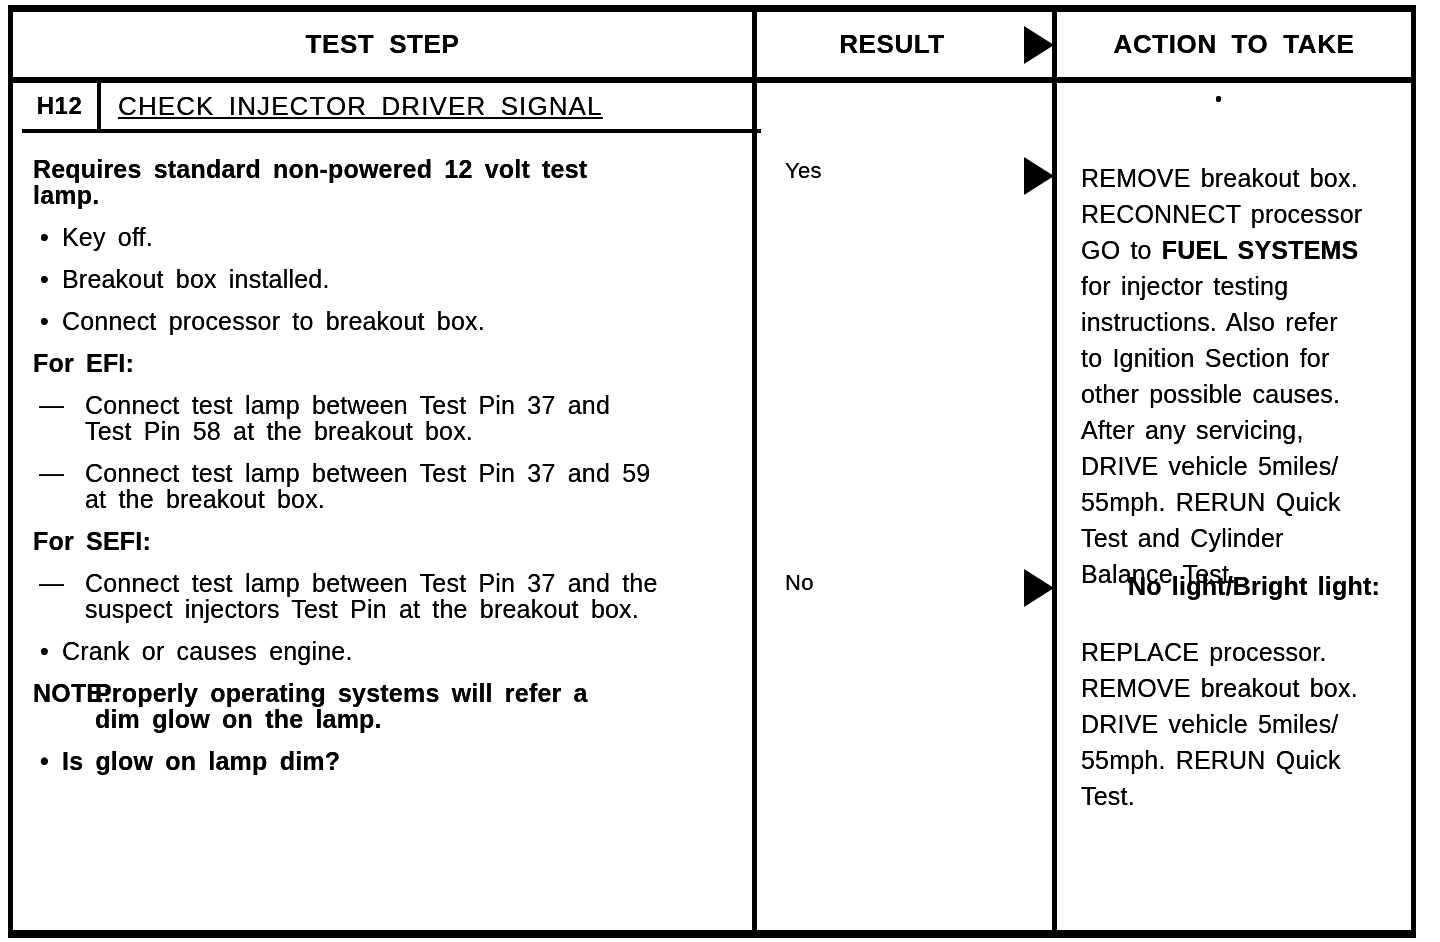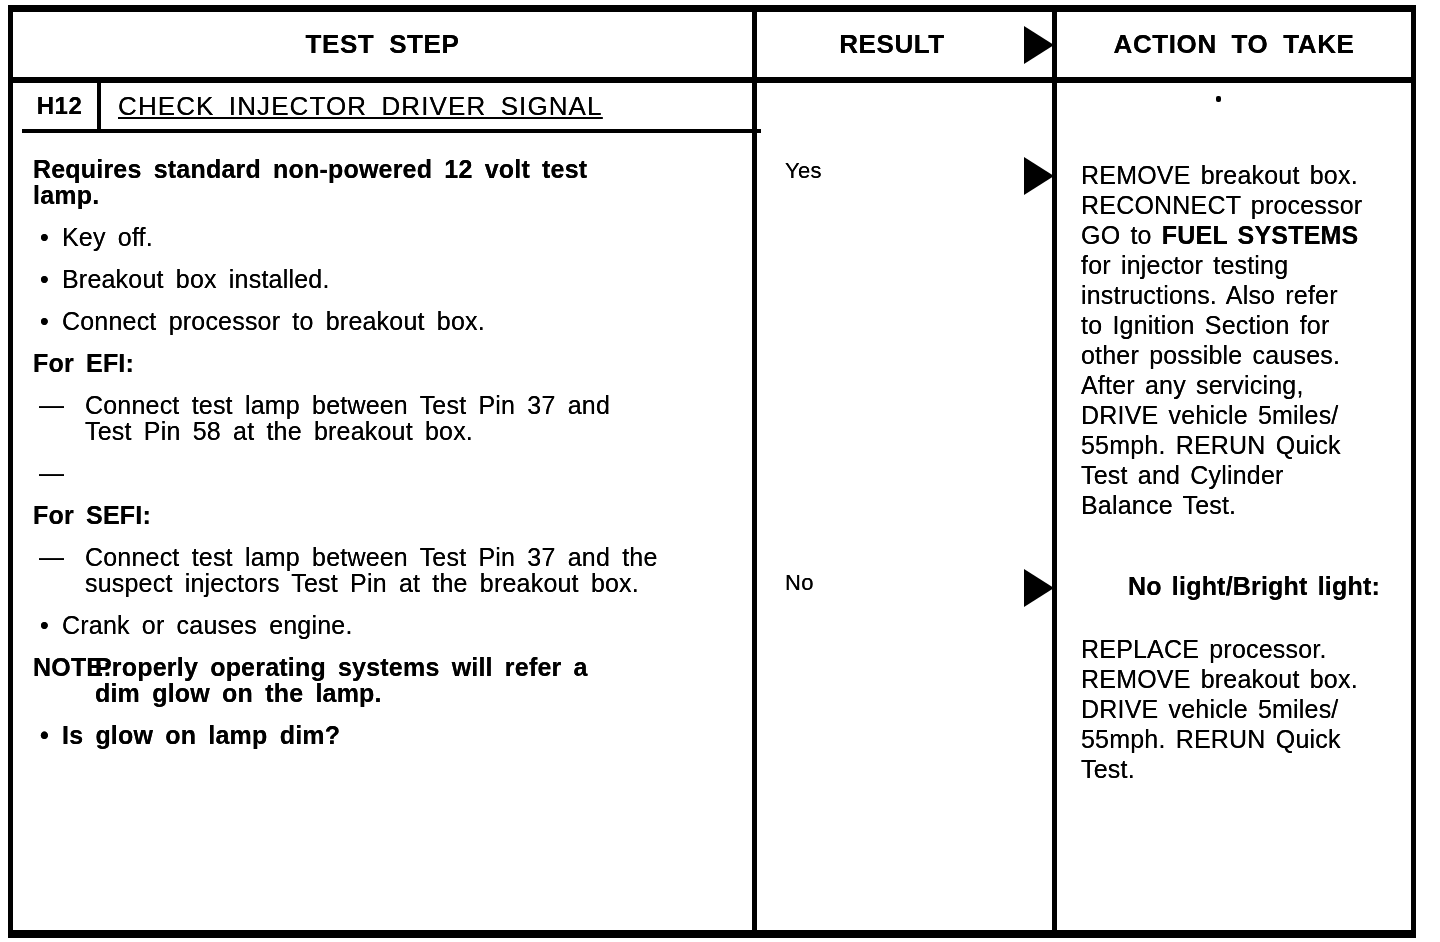--- a/index.html
+++ b/index.html
@@ -52,21 +52,21 @@
   .item.note{font-weight:bold;}
   .item.note .marker{width:62px;flex:none;}
   .item.bullet-bold{font-weight:bold;}
 
   
   .result-label{position:absolute;left:785px;font-size:22px;letter-spacing:.3px;}
   .result-label.yes{top:158px;}
   .result-label.no{top:570px;}
 
   
-  .action{position:absolute;left:1081px;width:330px;font-size:25px;line-height:30px;
+  .action{position:absolute;left:1081px;width:330px;font-size:25px;line-height:36px;
     letter-spacing:.2px;word-spacing:3px;white-space:pre;}
   .action.yes{top:160px;}
   .action-heading{position:absolute;left:1128px;top:572px;font-size:25px;font-weight:bold;
     letter-spacing:.2px;word-spacing:3px;}
   .action.no{top:634px;}
   .action .b{font-weight:bold;}
 
   
   .speck{position:absolute;left:1216px;top:96px;width:5px;height:6px;background:#000;border-radius:2px;}
 </style>
@@ -104,20 +104,22 @@
       <span class="txt">Connect processor to breakout box.</span>
     </div>
     <div class="item heading">For EFI:</div>
     <div class="item dash">
       <span class="marker">—</span>
       <span class="txt">Connect test lamp between Test Pin 37 and
 Test Pin 58 at the breakout box.</span>
     </div>
     <div class="item dash">
       <span class="marker">—</span>
+      <span class="txt">Connect test lamp between Test Pin 37 and 59
+at the breakout box.</span>
     </div>
     <div class="item heading">For SEFI:</div>
     <div class="item dash">
       <span class="marker">—</span>
       <span class="txt">Connect test lamp between Test Pin 37 and the
 suspect injectors Test Pin at the breakout box.</span>
     </div>
     <div class="item bullet">
       <span class="marker">•</span>
       <span class="txt">Crank or causes engine.</span>

